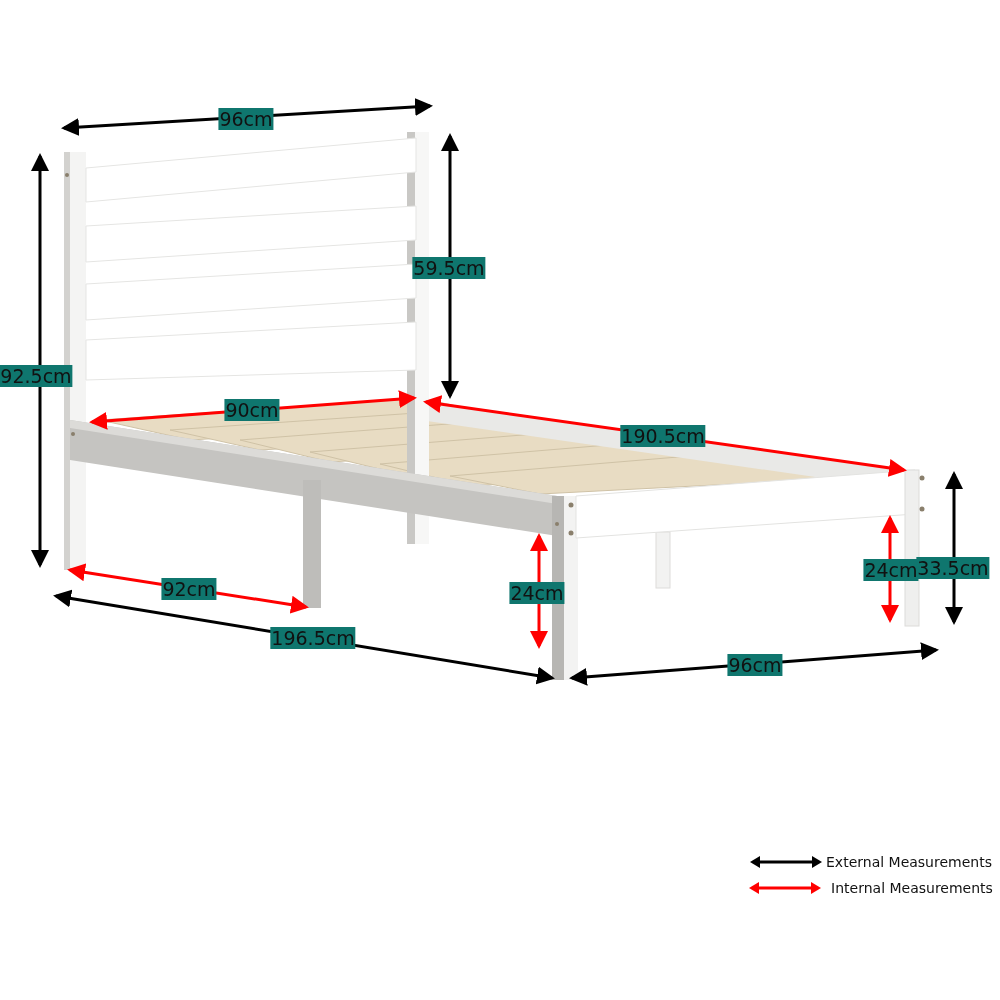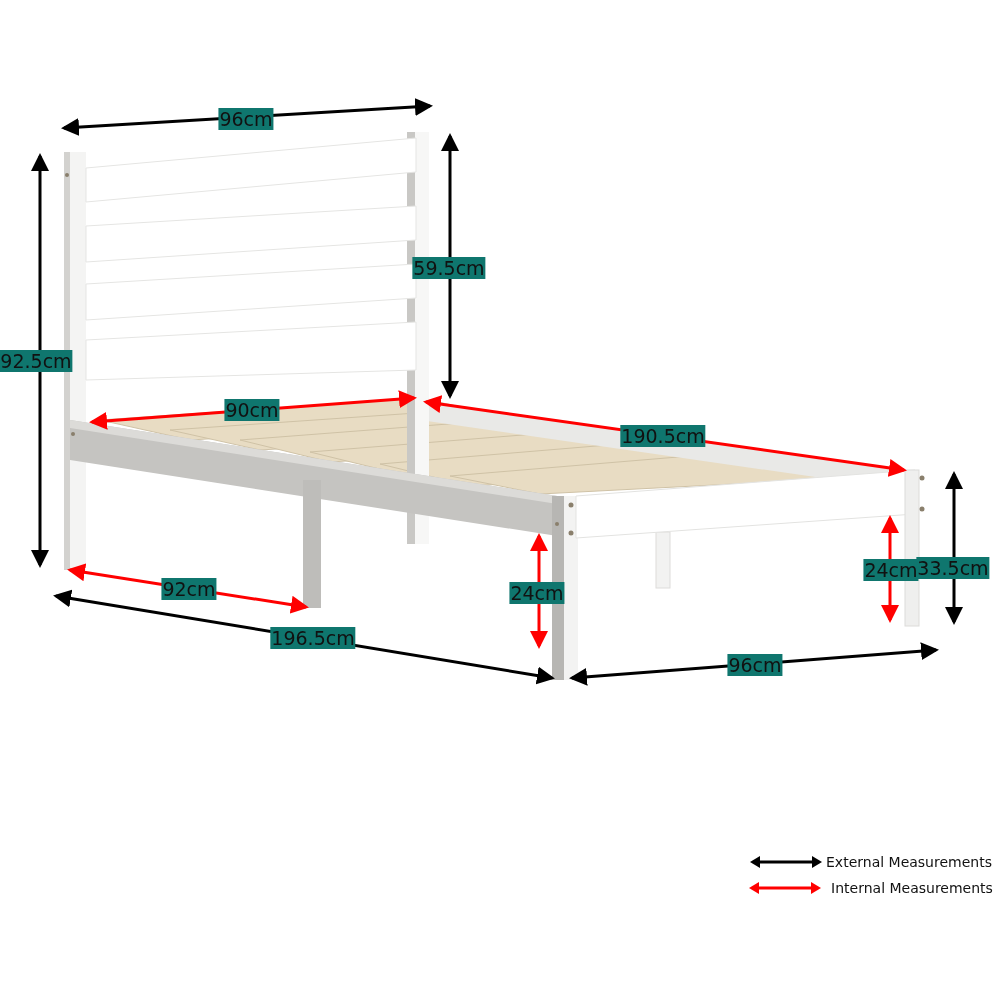--- a/index.html
+++ b/index.html
@@ -82,21 +82,21 @@
   <g stroke="#ff0000" stroke-width="3" fill="none">
     <line x1="92" y1="422" x2="414" y2="398" marker-start="url(#ar)" marker-end="url(#ar)"></line>
     <line x1="426" y1="402" x2="904" y2="470" marker-start="url(#ar)" marker-end="url(#ar)"></line>
     <line x1="70" y1="570" x2="306" y2="607" marker-start="url(#ar)" marker-end="url(#ar)"></line>
     <line x1="539" y1="536" x2="539" y2="646" marker-start="url(#ar)" marker-end="url(#ar)"></line>
     <line x1="890" y1="518" x2="890" y2="620" marker-start="url(#ar)" marker-end="url(#ar)"></line>
   </g>
 </svg>
 
 <div class="lbl" style="left:246px;top:119px;">96cm</div>
-<div class="lbl" style="left:36px;top:361px;">92.5cm</div>
+<div class="lbl" style="left:36px;top:376px;">92.5cm</div>
 <div class="lbl" style="left:449px;top:268px;">59.5cm</div>
 <div class="lbl" style="left:252px;top:410px;">90cm</div>
 <div class="lbl" style="left:663px;top:436px;">190.5cm</div>
 <div class="lbl" style="left:189px;top:589px;">92cm</div>
 <div class="lbl" style="left:304px;top:638px;margin-left:9px;">196.5cm</div>
 <div class="lbl" style="left:537px;top:593px;">24cm</div>
 <div class="lbl" style="left:891px;top:570px;">24cm</div>
 <div class="lbl" style="left:953px;top:568px;">33.5cm</div>
 <div class="lbl" style="left:755px;top:665px;">96cm</div>
 

